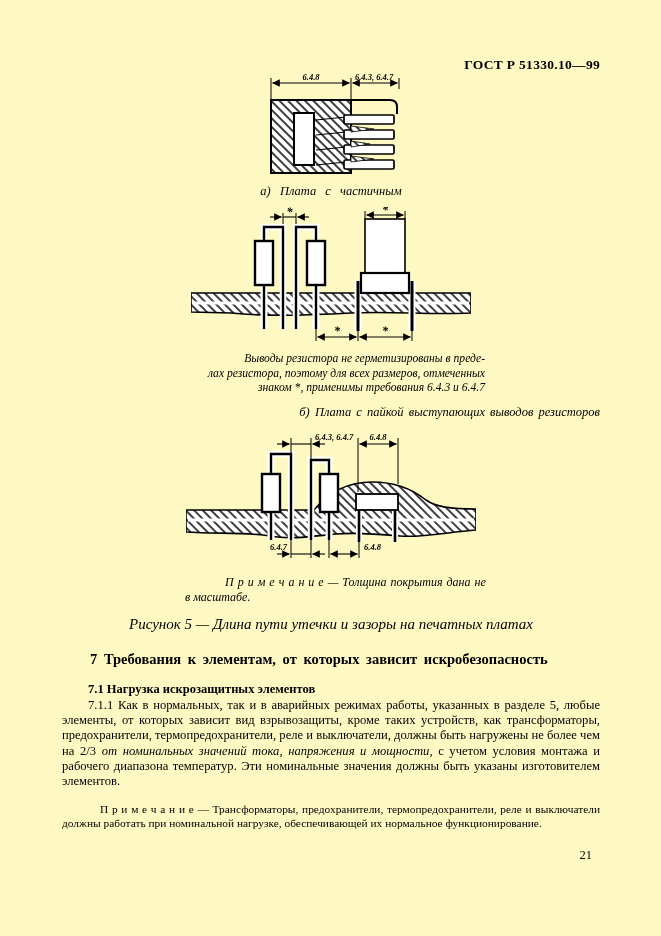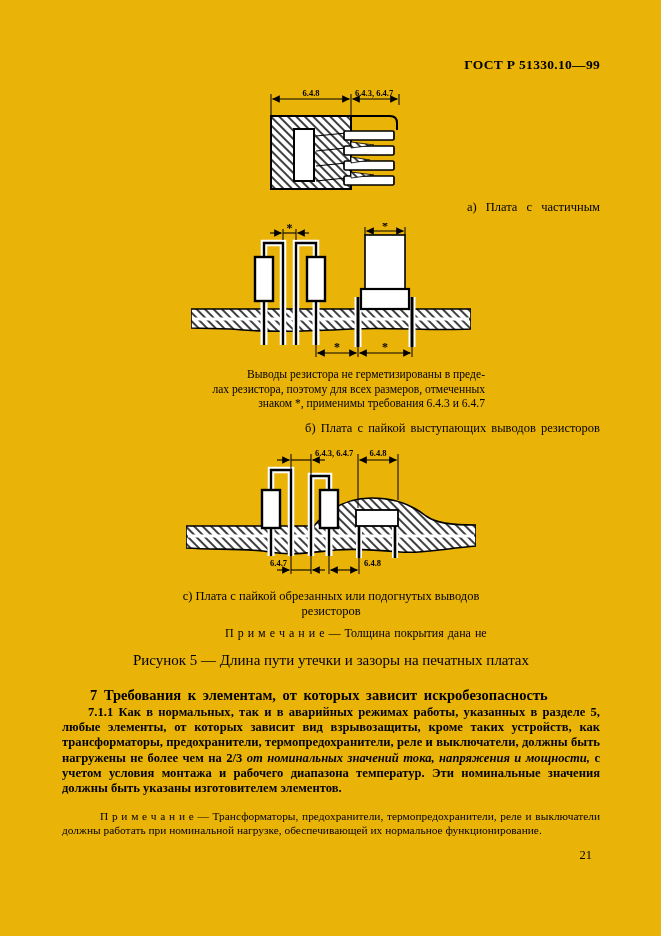--- a/index.html
+++ b/index.html
@@ -1,35 +1,35 @@
 <!DOCTYPE html>
 <html><head>
 <meta charset="utf-8">
 <style>
   html,body{margin:0;padding:0;background:#e8e8e8;}
   .page{
     position:relative;
     width:661px;height:936px;
     margin:0 auto;
-    background:#eab308;
+    background:#fef9c3;
     font-family:"Liberation Serif", serif;
     color:#000;
     overflow:hidden;
   }
   .content{padding:57px 61px 0 62px;}
   .doc-header{
     text-align:right;
     font-weight:bold;
     font-size:13.5px;
     letter-spacing:.3px;
   }
-  .figure-block{margin-top:16px;text-align:center;}
+  .figure-block{text-align:center;font-style:italic;}
   .figure-block svg{display:block;margin:0 auto;}
   .cap{font-size:12.5px;line-height:15px;}
-  .cap-a{margin-top:6px;text-align:right;}
+  .cap-a{margin-top:6px;}
   .cap-a .l1{word-spacing:6px;}
   .sub-note{
     width:300px;
     margin:5px 0 0 123px;
     text-align:right;
     font-size:11.6px;
     line-height:14.6px;
   }
   .sub-note .l1{text-indent:38px;}
   .cap-b{margin-top:9px;word-spacing:2px;text-align:right;}
@@ -50,21 +50,20 @@
   }
   .h3{
     font-size:12.5px;font-weight:bold;
     margin:14px 0 0 26px;
   }
   .body-p{
     font-size:12.6px;line-height:15.3px;
     text-align:justify;
     text-indent:26px;
     margin:1px 0 12px 0;
-    font-weight:bold;
   }
   .note-p{
     font-size:11.4px;line-height:14px;
     text-align:justify;
     text-indent:38px;
     margin:11px 0 0 0;
   }
   .page-num{
     position:absolute;
     top:848px;right:69px;
@@ -239,33 +238,31 @@
         <line class="ln" x1="139" y1="124" x2="126.5" y2="124" stroke-width="1.1" marker-end="url(#arC)"></line>
         <line class="ln" x1="105" y1="124" x2="125" y2="124" stroke-width="1.1"></line>
         <text class="dimtext" x="101" y="120" text-anchor="end">6.4.7</text>
 
         <line class="ln" x1="143" y1="110" x2="143" y2="128" stroke-width="1"></line>
         <line class="ln" x1="173" y1="112" x2="173" y2="128" stroke-width="1"></line>
         <line class="ln" x1="144.5" y1="124" x2="171.5" y2="124" stroke-width="1.1" marker-start="url(#arC)" marker-end="url(#arC)"></line>
         <text class="dimtext" x="178" y="120" text-anchor="start">6.4.8</text>
       </svg>
 
-      <div class="cap cap-c">
-        <div>с) Плата с пайкой обрезанных или подогнутых выводов</div>
-        <div>резисторов</div>
-      </div>
 
       <div class="scale-note">
         <div class="l1">П р и м е ч а н и е — Толщина покрытия дана не</div>
+        <div>в масштабе.</div>
       </div>
 
       <div class="fig-caption">Рисунок 5 — Длина пути утечки и зазоры на печатных платах</div>
     </div>
 
     <div class="h2">7 Требования к элементам, от которых зависит искробезопасность</div>
+    <div class="h3">7.1 Нагрузка искрозащитных элементов</div>
 
     <p class="body-p"><span>7.1.1 Как в нормальных, так и в аварийных режимах работы, указанных в разделе 5, любые элементы, от которых зависит вид взрывозащиты, кроме таких устройств, как трансформаторы, предохранители, термопредохранители, реле и выключатели, должны быть нагружены не более чем на 2/3 </span><i>от номинальных значений тока, напряжения и мощности,</i><span> с учетом условия монтажа и рабочего диапазона температур. Эти номинальные значения должны быть указаны изготовителем элементов.</span></p>
 
     <p class="note-p">П р и м е ч а н и е — Трансформаторы, предохранители, термопредохранители, реле и выключатели должны работать при номинальной нагрузке, обеспечивающей их нормальное функционирование.</p>
 
   </div>
 
   <div class="page-num">21</div>
 </div>
 

